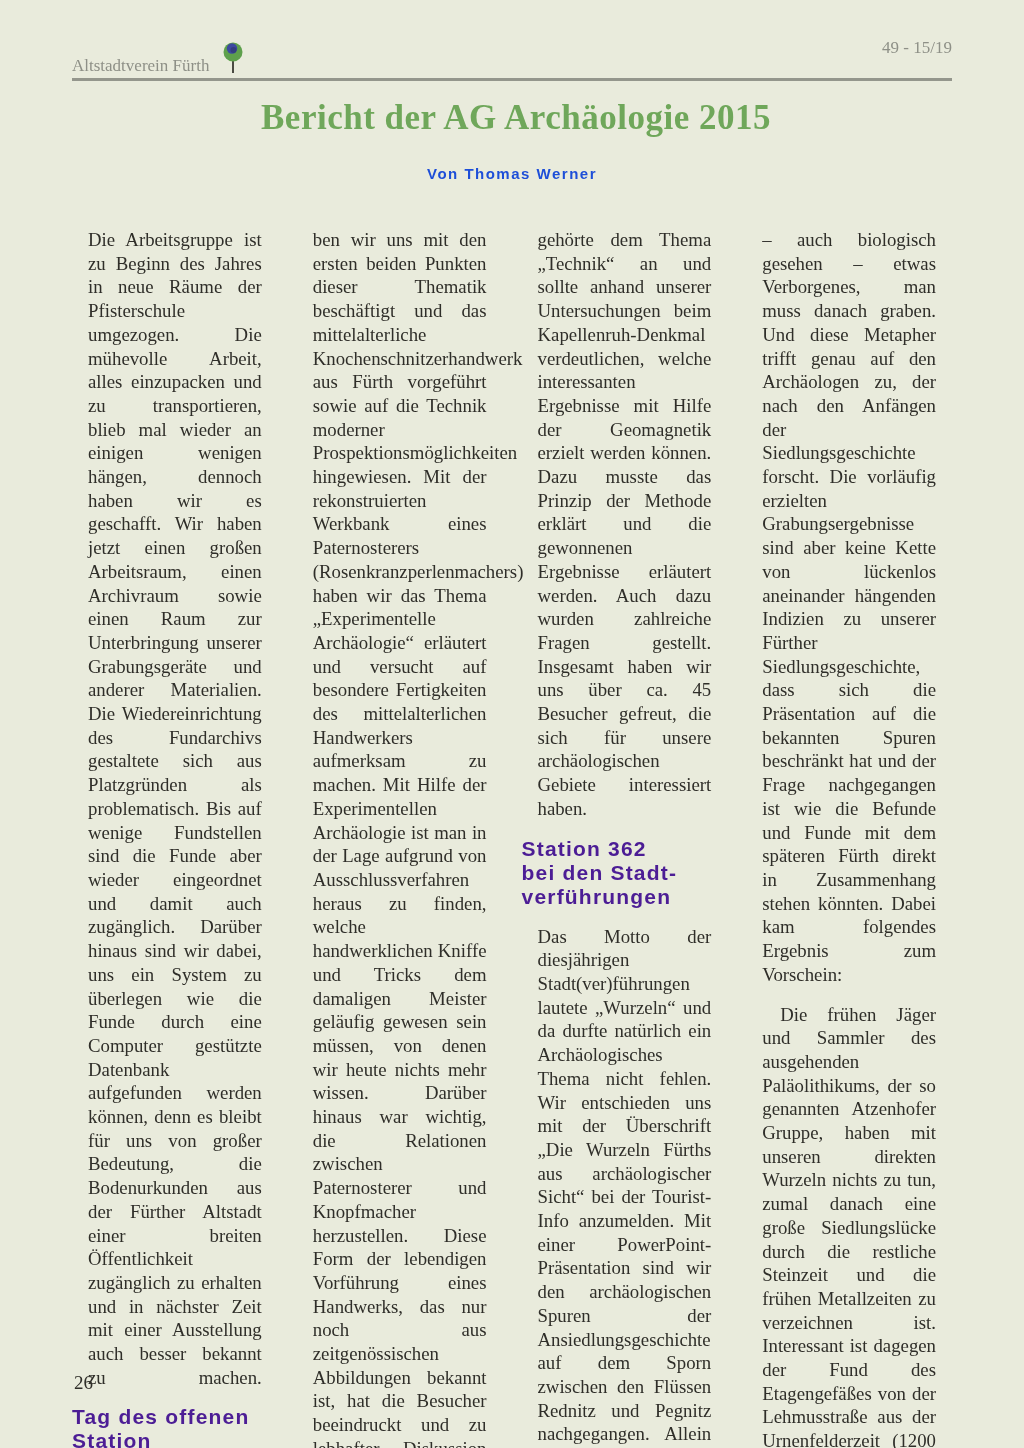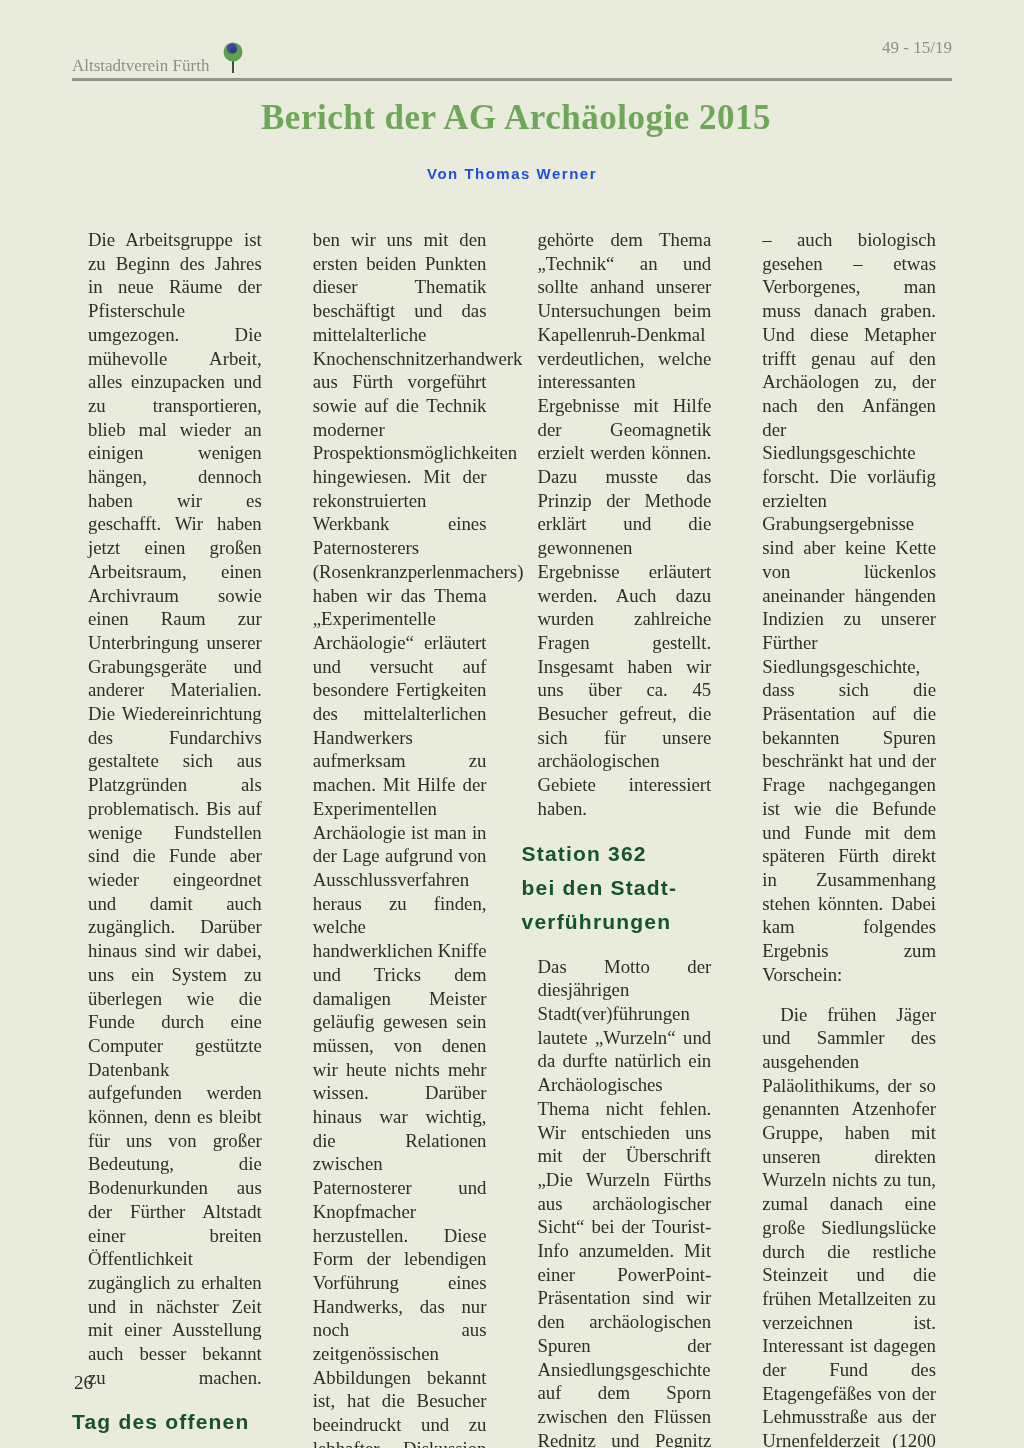--- a/index.html
+++ b/index.html
@@ -58,22 +58,22 @@
     text-align:justify;
     hyphens:auto;-webkit-hyphens:auto;
     word-spacing:0.02em;
   }
   .para.indent{text-indent:18px;}
   .para.flow{text-align-last:justify;}
   .subhead{
     margin:11px 0 5px 0;
     font-family:"Liberation Sans",sans-serif;
     font-weight:bold;
-    font-size:21px;line-height:34px;
-    color:#14532d;
+    font-size:21px;line-height:24px;
+    color:#4c1d95;
     letter-spacing:1.2px;
     white-space:pre-line;
   }
   .brand{
     font-family:"Liberation Sans",sans-serif;
     font-weight:bold;
     font-size:0.93em;
   }
 
   

